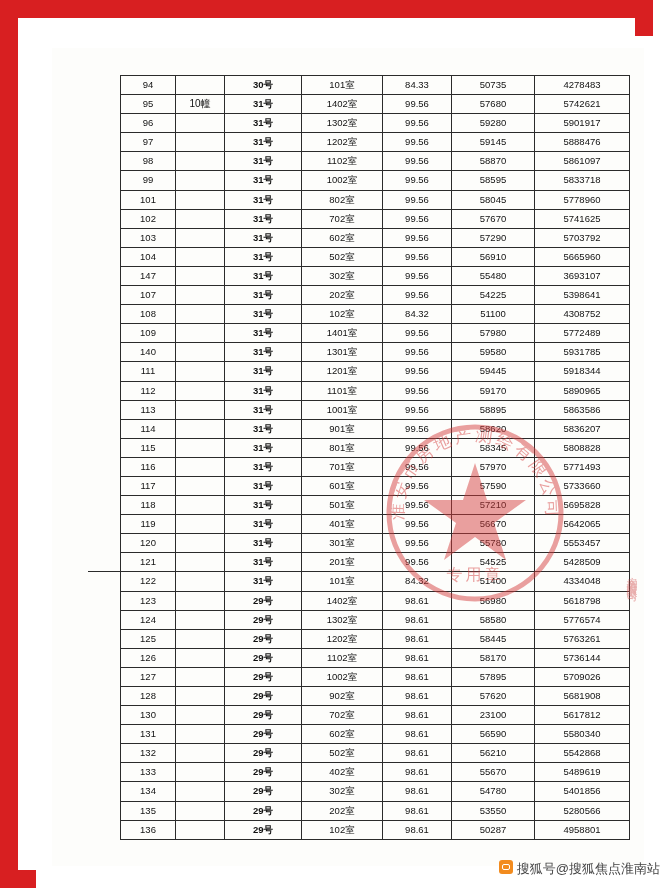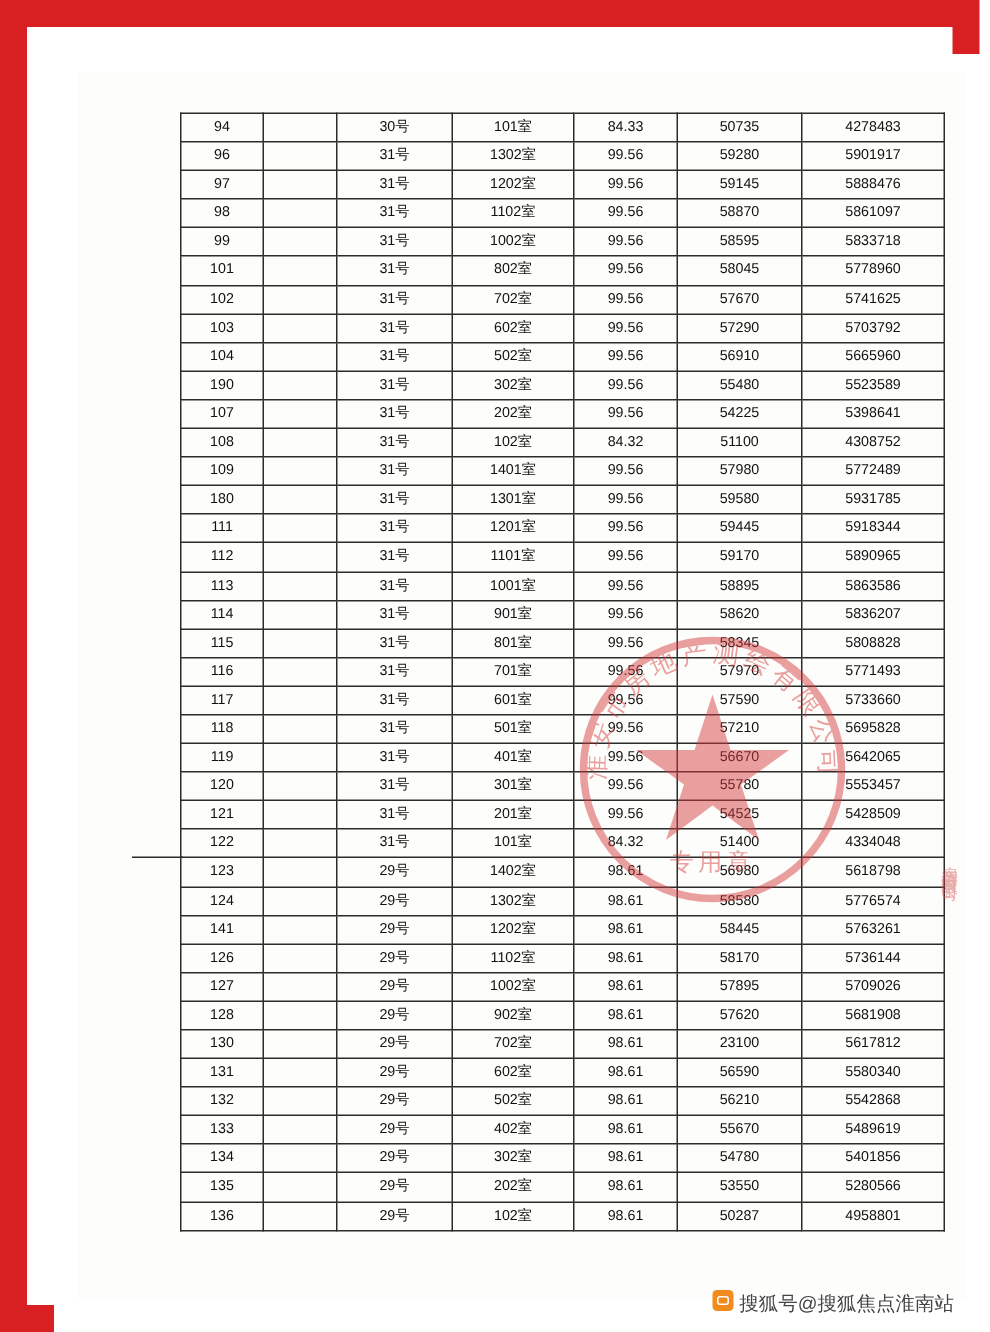--- a/index.html
+++ b/index.html
@@ -63,21 +63,21 @@
     height: 18.1px;
     padding: 0;
     text-align: center;
     vertical-align: middle;
     line-height: 18.1px;
     white-space: nowrap;
     font-family: "Liberation Sans", sans-serif;
   }
   td.c-idx    { width: 54px; }
   td.c-bldgsp { width: 48px; border-left: 1px solid #2b2b2b; }
-  td.c-bno    { width: 76px; }
+  td.c-bno    { width: 76px; font-weight: bold; }
   td.c-room   { width: 80px; }
   td.c-area   { width: 68px; }
   td.c-p1     { width: 82px; }
   td.c-p2     { width: 94px; }
 
   
   td.group-label {
     font-size: 10px;
     vertical-align: top;
     line-height: 14px;
@@ -125,21 +125,20 @@
     writing-mode: vertical-rl;
     letter-spacing: 2px;
   }
   
   .footer {
     position: absolute;
     left: 0;
     bottom: 10px;
     width: 660px;
     text-align: right;
-    padding-right: 24px;
     box-sizing: border-box;
     font-size: 13px;
     color: #444444;
   }
   .footer .sohu-logo {
     display: inline-block;
     width: 14px;
     height: 14px;
     background: #f28b1e;
     border-radius: 3px;
@@ -175,20 +174,29 @@
               <tr>
                 <td class="c-idx">94</td>
                 <td class="c-bldgsp blank-spacer"></td>
                 <td class="c-bno">30号</td>
                 <td class="c-room">101室</td>
                 <td class="c-area">84.33</td>
                 <td class="c-p1">50735</td>
                 <td class="c-p2">4278483</td>
               </tr>
               <tr>
+                <td class="c-idx">95</td>
+                <td class="c-bldgsp group-label">10幢</td>
+                <td class="c-bno">31号</td>
+                <td class="c-room">1402室</td>
+                <td class="c-area">99.56</td>
+                <td class="c-p1">57680</td>
+                <td class="c-p2">5742621</td>
+              </tr>
+              <tr>
                 <td class="c-idx">96</td>
                 <td class="c-bldgsp blank-spacer"></td>
                 <td class="c-bno">31号</td>
                 <td class="c-room">1302室</td>
                 <td class="c-area">99.56</td>
                 <td class="c-p1">59280</td>
                 <td class="c-p2">5901917</td>
               </tr>
               <tr>
                 <td class="c-idx">97</td>
@@ -247,27 +255,27 @@
               <tr>
                 <td class="c-idx">104</td>
                 <td class="c-bldgsp blank-spacer"></td>
                 <td class="c-bno">31号</td>
                 <td class="c-room">502室</td>
                 <td class="c-area">99.56</td>
                 <td class="c-p1">56910</td>
                 <td class="c-p2">5665960</td>
               </tr>
               <tr>
-                <td class="c-idx">190</td>
+                <td class="c-idx">147</td>
                 <td class="c-bldgsp blank-spacer"></td>
                 <td class="c-bno">31号</td>
                 <td class="c-room">302室</td>
                 <td class="c-area">99.56</td>
                 <td class="c-p1">55480</td>
-                <td class="c-p2">5523589</td>
+                <td class="c-p2">3693107</td>
               </tr>
               <tr>
                 <td class="c-idx">107</td>
                 <td class="c-bldgsp blank-spacer"></td>
                 <td class="c-bno">31号</td>
                 <td class="c-room">202室</td>
                 <td class="c-area">99.56</td>
                 <td class="c-p1">54225</td>
                 <td class="c-p2">5398641</td>
               </tr>
@@ -283,21 +291,21 @@
               <tr>
                 <td class="c-idx">109</td>
                 <td class="c-bldgsp blank-spacer"></td>
                 <td class="c-bno">31号</td>
                 <td class="c-room">1401室</td>
                 <td class="c-area">99.56</td>
                 <td class="c-p1">57980</td>
                 <td class="c-p2">5772489</td>
               </tr>
               <tr>
-                <td class="c-idx">180</td>
+                <td class="c-idx">140</td>
                 <td class="c-bldgsp blank-spacer"></td>
                 <td class="c-bno">31号</td>
                 <td class="c-room">1301室</td>
                 <td class="c-area">99.56</td>
                 <td class="c-p1">59580</td>
                 <td class="c-p2">5931785</td>
               </tr>
               <tr>
                 <td class="c-idx">111</td>
                 <td class="c-bldgsp blank-spacer"></td>
@@ -418,21 +426,21 @@
               <tr>
                 <td class="c-idx">124</td>
                 <td class="c-bldgsp blank-spacer"></td>
                 <td class="c-bno">29号</td>
                 <td class="c-room">1302室</td>
                 <td class="c-area">98.61</td>
                 <td class="c-p1">58580</td>
                 <td class="c-p2">5776574</td>
               </tr>
               <tr>
-                <td class="c-idx">141</td>
+                <td class="c-idx">125</td>
                 <td class="c-bldgsp blank-spacer"></td>
                 <td class="c-bno">29号</td>
                 <td class="c-room">1202室</td>
                 <td class="c-area">98.61</td>
                 <td class="c-p1">58445</td>
                 <td class="c-p2">5763261</td>
               </tr>
               <tr>
                 <td class="c-idx">126</td>
                 <td class="c-bldgsp blank-spacer"></td>

